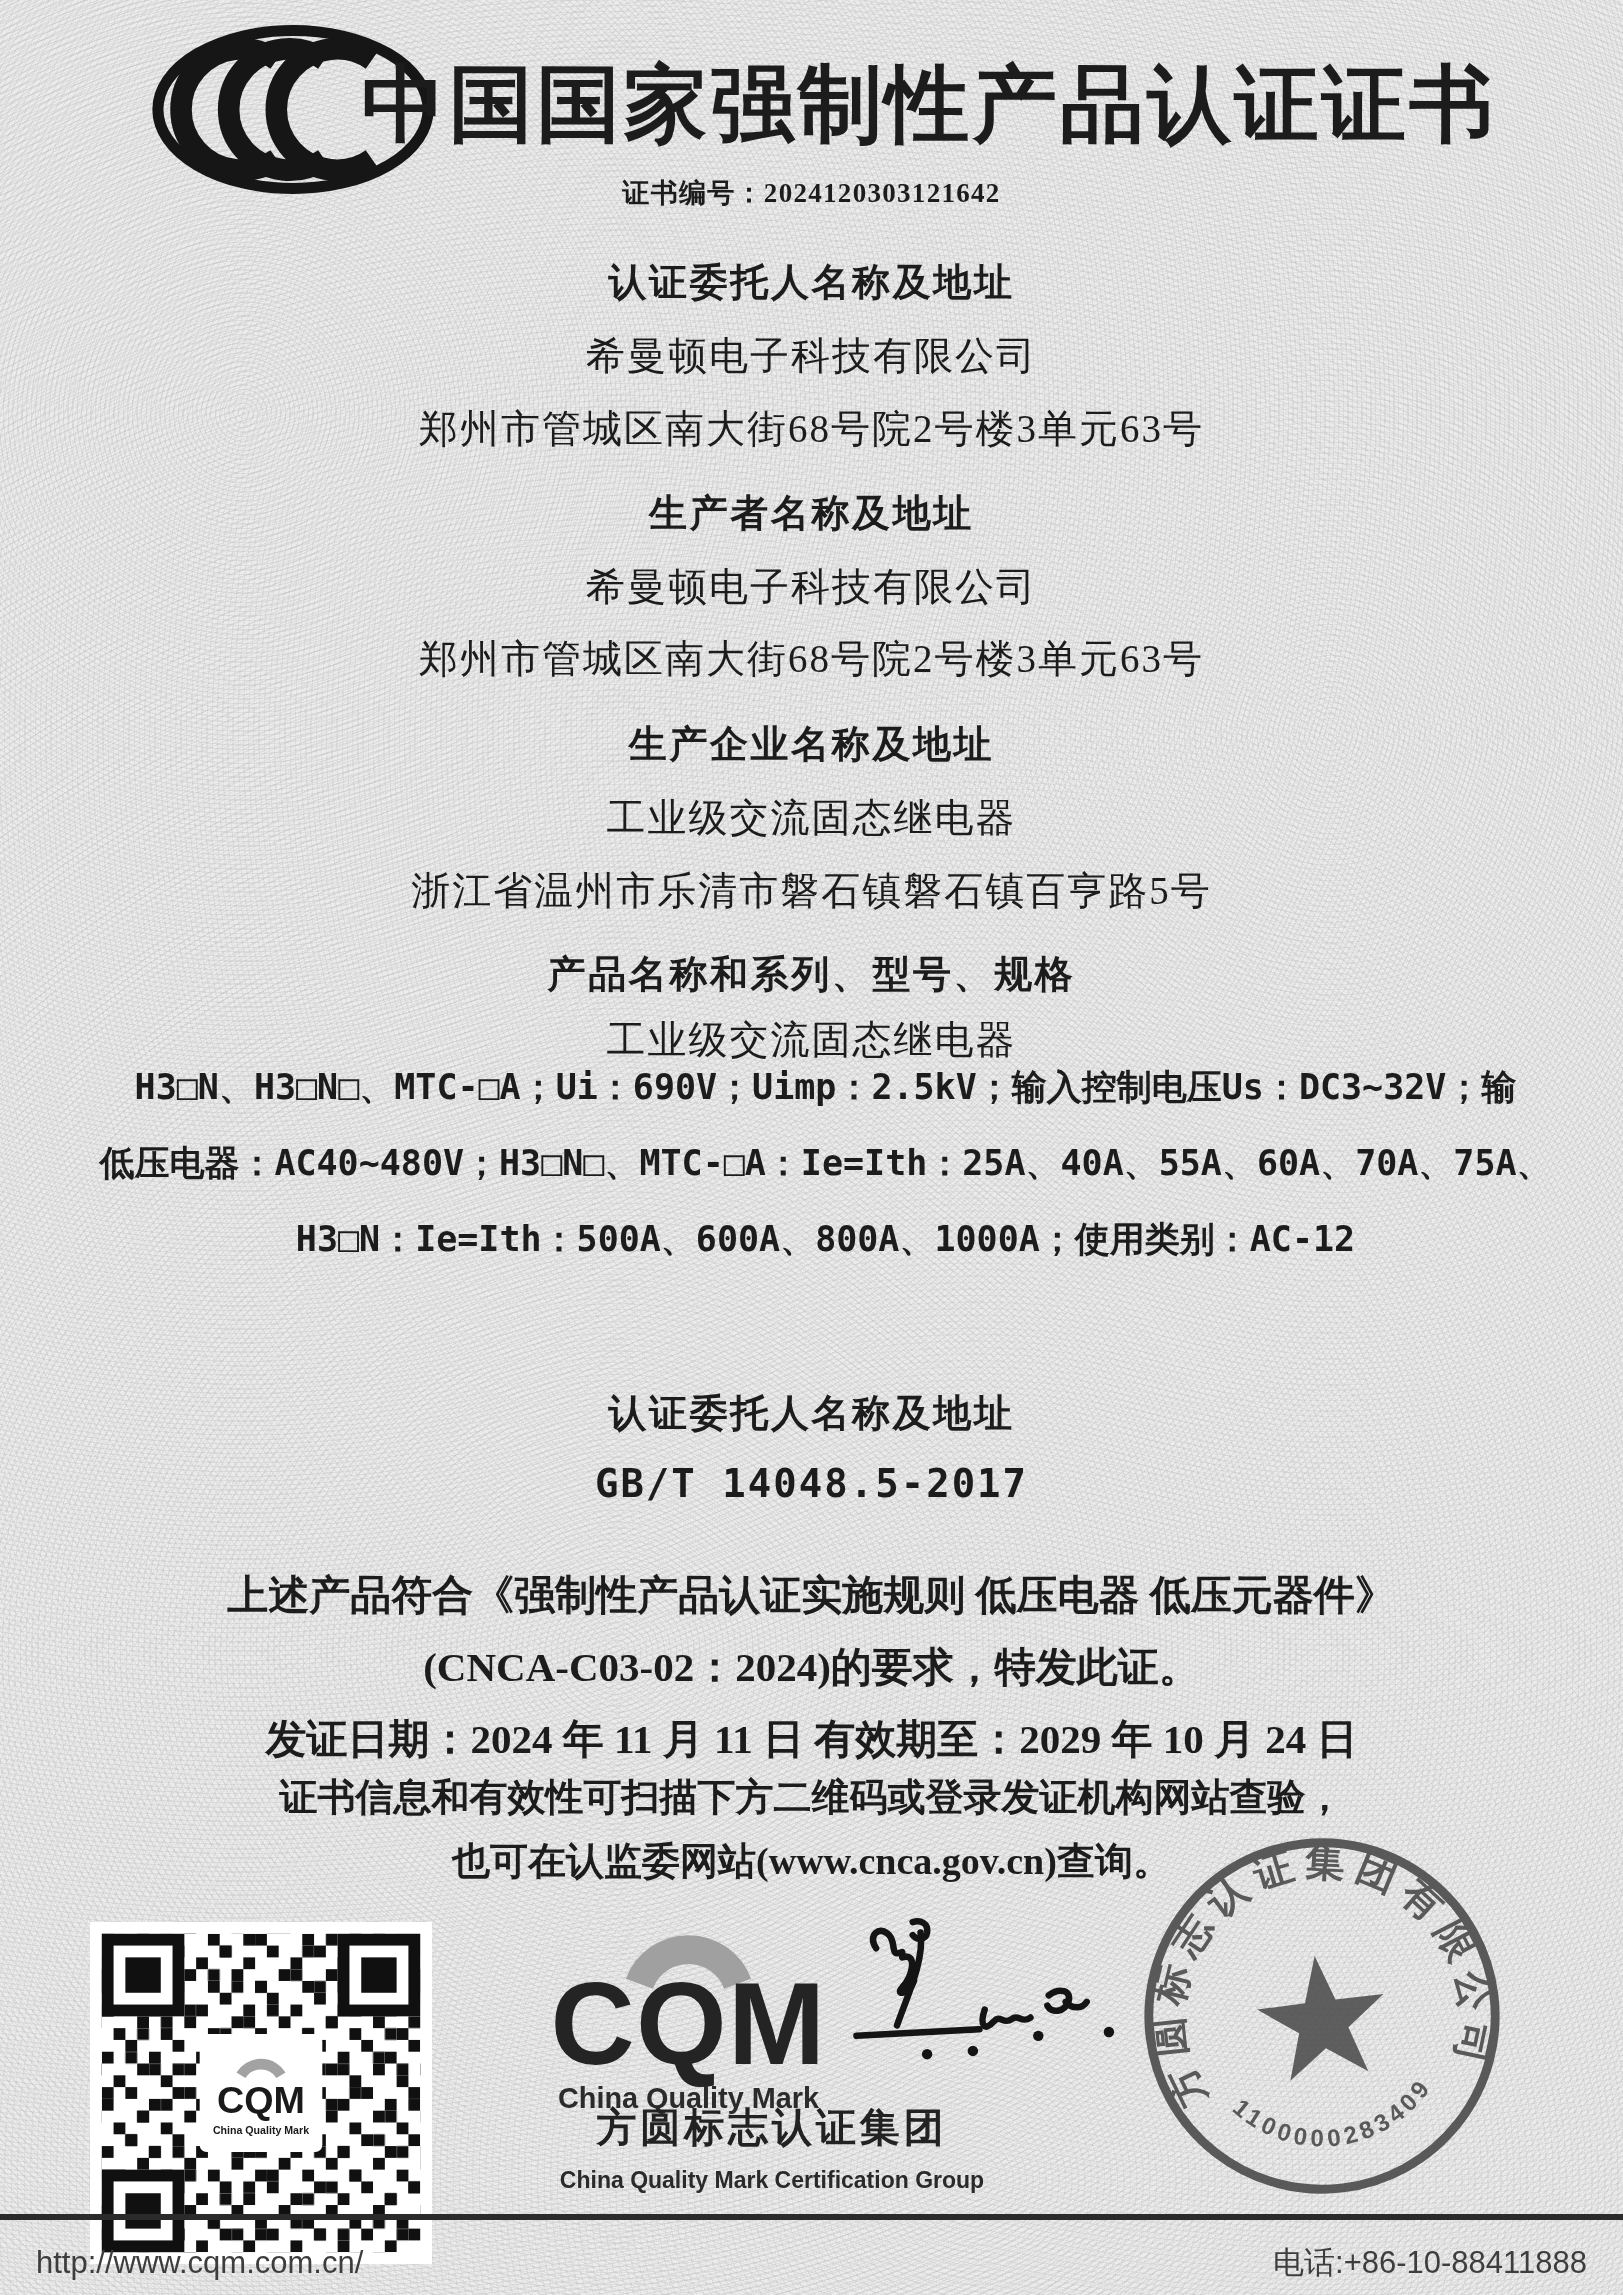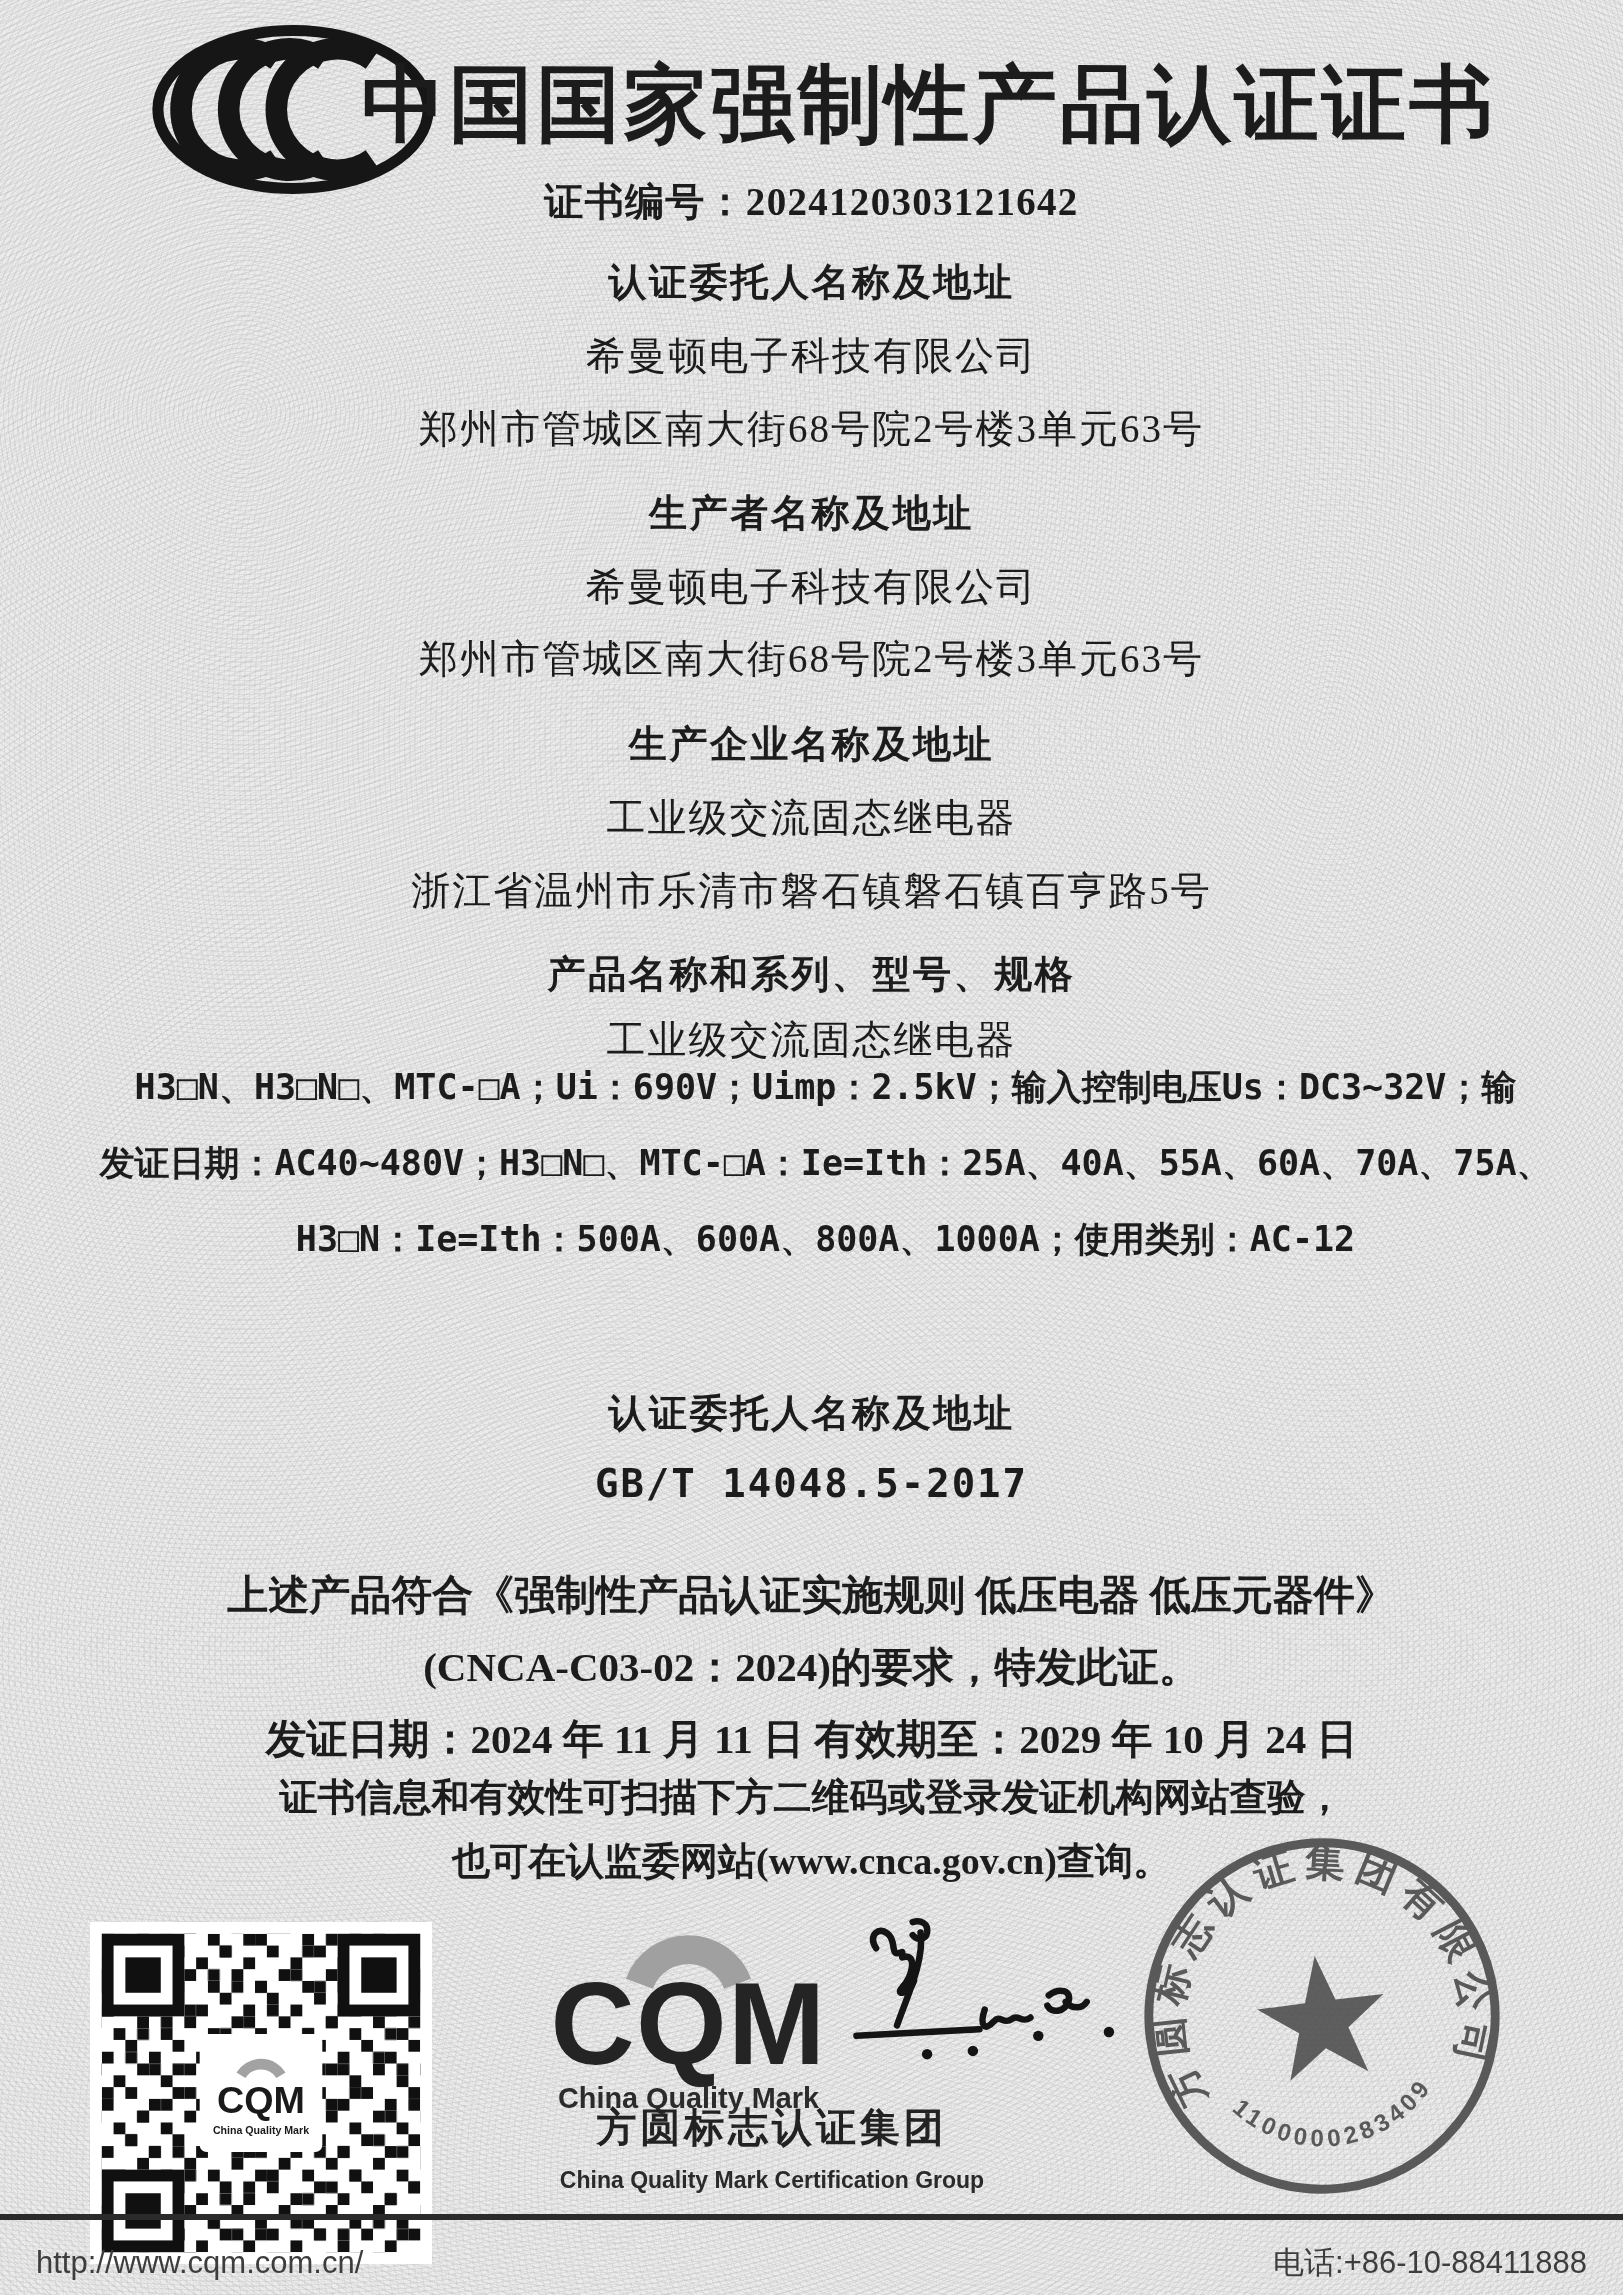--- a/index.html
+++ b/index.html
@@ -12,21 +12,21 @@
     background-image:
       repeating-radial-gradient(circle at 15% 18%, rgba(185,185,185,.28) 0 1.3px, rgba(255,255,255,0) 1.3px 4.6px),
       repeating-radial-gradient(circle at 82% 32%, rgba(185,185,185,.22) 0 1.3px, rgba(255,255,255,0) 1.3px 5.2px),
       repeating-radial-gradient(circle at 38% 72%, rgba(180,180,180,.22) 0 1.3px, rgba(255,255,255,0) 1.3px 5.9px),
       repeating-radial-gradient(circle at 60% 95%, rgba(180,180,180,.18) 0 1.3px, rgba(255,255,255,0) 1.3px 6.5px);
     font-family:"Liberation Serif", serif;
   }
   .abs{position:absolute;}
   .cline{left:0;right:0;text-align:center;white-space:nowrap;}
   .title{top:48px;left:353px;width:1152px;text-align:center;font-size:84px;font-weight:700;letter-spacing:3.3px;white-space:nowrap;}
-  .certno{top:175px;font-size:39px;font-weight:700;letter-spacing:1.3px;}
+  .certno{top:175px;font-size:27px;font-weight:700;letter-spacing:1.3px;}
   .sec-h{font-size:38px;font-weight:700;letter-spacing:2.6px;}
   .sec-v{font-size:39px;font-weight:400;letter-spacing:2px;}
   .spec{top:1049px;left:0;right:0;text-align:center;font-family:"DejaVu Sans Mono", monospace;font-size:35px;font-weight:600;line-height:76px;white-space:nowrap;padding-left:28px;}
   .stmt{top:1559px;left:0;right:0;text-align:center;font-size:41px;font-weight:600;line-height:72px;white-space:nowrap;}
   .note{top:1765px;left:0;right:0;text-align:center;font-size:38px;font-weight:600;line-height:64px;white-space:nowrap;}
   .group-cn{top:2100px;left:281px;width:982px;text-align:center;font-size:40px;font-weight:900;letter-spacing:3.9px;font-family:"Liberation Sans", sans-serif;color:#222;}
   .group-en{top:2167px;left:281px;width:982px;text-align:center;font-size:23px;font-weight:700;font-family:"Liberation Sans", sans-serif;color:#2a2a2a;}
   .rule{top:2214px;left:0;width:1623px;height:5.9px;background:#2b2b2b;}
   .footer{top:2242px;left:36px;right:36px;display:flex;justify-content:space-between;align-items:center;font-family:"Liberation Sans", sans-serif;font-size:31px;color:#3d3d3d;font-weight:500;}
   .seal-wrap{top:1825px;left:1131px;width:382px;height:382px;transform:rotate(-7deg);opacity:.88;}
@@ -64,21 +64,21 @@
 
   <div class="abs cline sec-h" style="top:719px">生产企业名称及地址</div>
   <div class="abs cline sec-v" style="top:791px">工业级交流固态继电器</div>
   <div class="abs cline sec-v" style="top:864px">浙江省温州市乐清市磐石镇磐石镇百亨路5号</div>
 
   <div class="abs cline sec-h" style="top:949px">产品名称和系列、型号、规格</div>
   <div class="abs cline sec-v" style="top:1013px">工业级交流固态继电器</div>
 
   <div class="abs spec">
     <div>H3□N、H3□N□、MTC-□A；Ui：690V；Uimp：2.5kV；输入控制电压Us：DC3~32V；输</div>
-    <div>发证日期：AC40~480V；H3□N□、MTC-□A：Ie=Ith：25A、40A、55A、60A、70A、75A、</div>
+    <div>低压电器：AC40~480V；H3□N□、MTC-□A：Ie=Ith：25A、40A、55A、60A、70A、75A、</div>
     <div>H3□N：Ie=Ith：500A、600A、800A、1000A；使用类别：AC-12</div>
   </div>
 
   <div class="abs cline sec-h" style="top:1388px">认证委托人名称及地址</div>
   <div class="abs cline sec-v" style="top:1461px;font-family:'DejaVu Sans Mono', monospace;font-weight:600;">GB/T 14048.5-2017</div>
 
   <div class="abs stmt">
     <div>上述产品符合《强制性产品认证实施规则 低压电器 低压元器件》</div>
     <div>(CNCA-C03-02：2024)的要求，特发此证。</div>
     <div>发证日期：2024 年 11 月 11 日  有效期至：2029 年 10 月 24 日</div>

